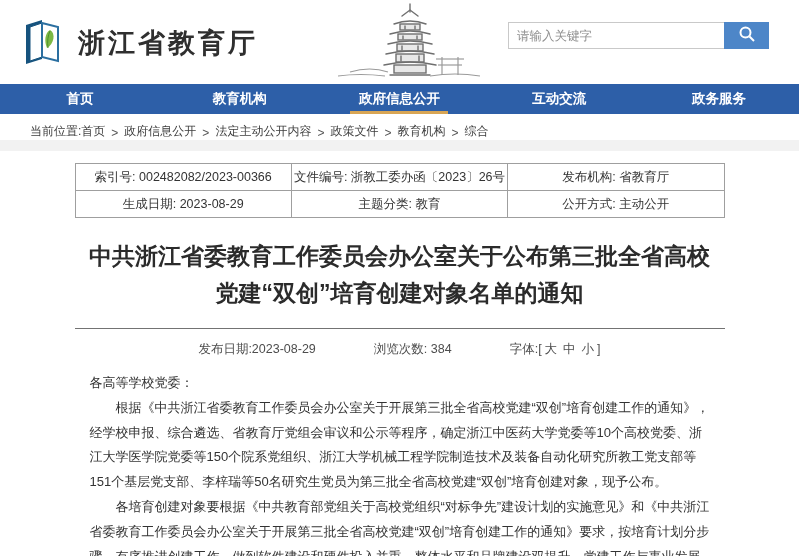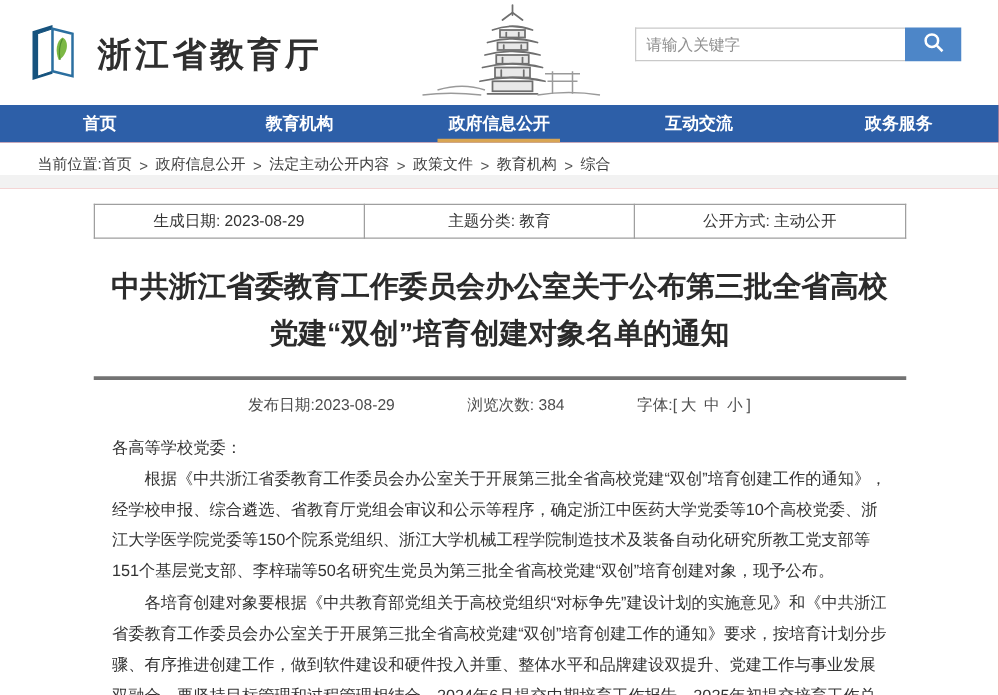--- a/index.html
+++ b/index.html
@@ -27,21 +27,21 @@
   .breadcrumb a { color:#3d3d3d; text-decoration:none; cursor:pointer; }
   .gray-band { height:11px; background:#f2f2f2; }
 
   
   .content { background:#fff; padding-top:12px; }
   .doc-table { width:650px; margin:0 auto; border-collapse:collapse; table-layout:fixed; }
   .doc-table td { border:1px solid #9f9f9f; height:27px; text-align:center; font-size:12.5px; color:#333; }
 
   .article-title { width:640px; margin:20px auto 0; text-align:center; font-size:23px; font-weight:bold; color:#2b2b2b; line-height:1.6; }
 
-  .meta-row { width:650px; margin:16px auto 0; border-top:3px solid #737373; padding-top:12px; display:flex; justify-content:center; gap:58px; font-size:12.5px; color:#4d4d4d; }
+  .meta-row { width:650px; margin:16px auto 0; border-top:1px solid #737373; padding-top:12px; display:flex; justify-content:center; gap:58px; font-size:12.5px; color:#4d4d4d; }
   .meta-row .font-size-link { cursor:pointer; margin:0 3px; }
 
   .body-text { width:620px; margin:13px auto 0; font-size:13px; color:#333; line-height:1.92; }
   .body-text p { margin:0; }
   .body-text p.indent { text-indent:2em; }
 </style>
 </head>
 <body>
 
 <div class="page">
@@ -142,20 +142,25 @@
     <span class="sep">&gt;</span>
     <a>综合</a>
   </div>
   <div class="gray-band"></div>
 
   <main class="content">
 
     <table class="doc-table">
       <tbody>
         <tr>
+          <td>索引号: 002482082/2023-00366</td>
+          <td>文件编号: 浙教工委办函〔2023〕26号</td>
+          <td>发布机构: 省教育厅</td>
+        </tr>
+        <tr>
           <td>生成日期: 2023-08-29</td>
           <td>主题分类: 教育</td>
           <td>公开方式: 主动公开</td>
         </tr>
       </tbody>
     </table>
 
     <h1 class="article-title">中共浙江省委教育工作委员会办公室关于公布第三批全省高校党建“双创”培育创建对象名单的通知</h1>
 
     <div class="meta-row">

